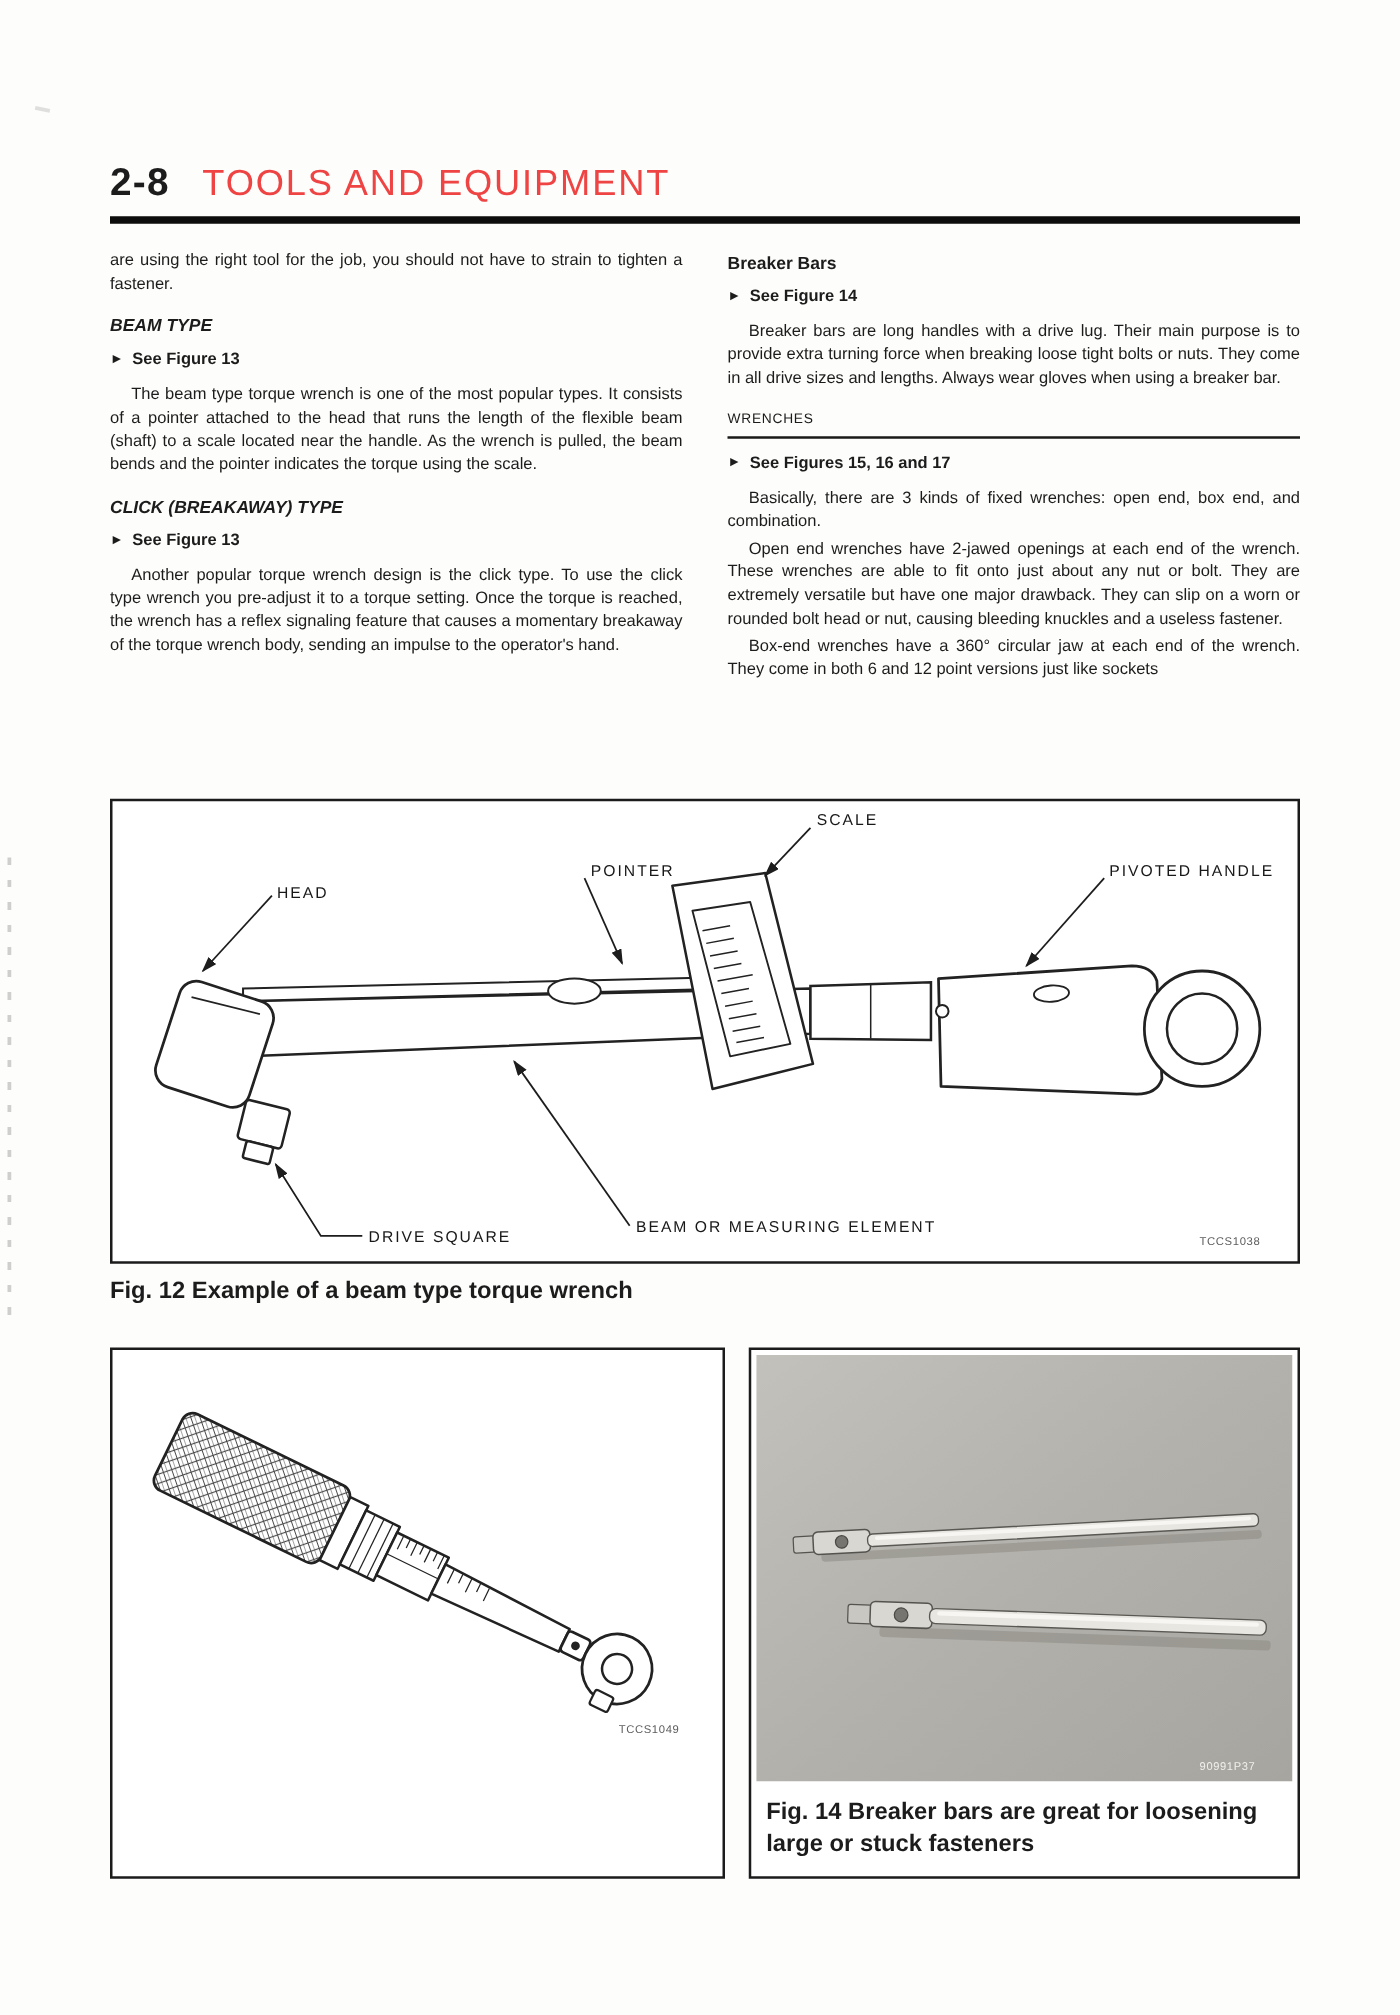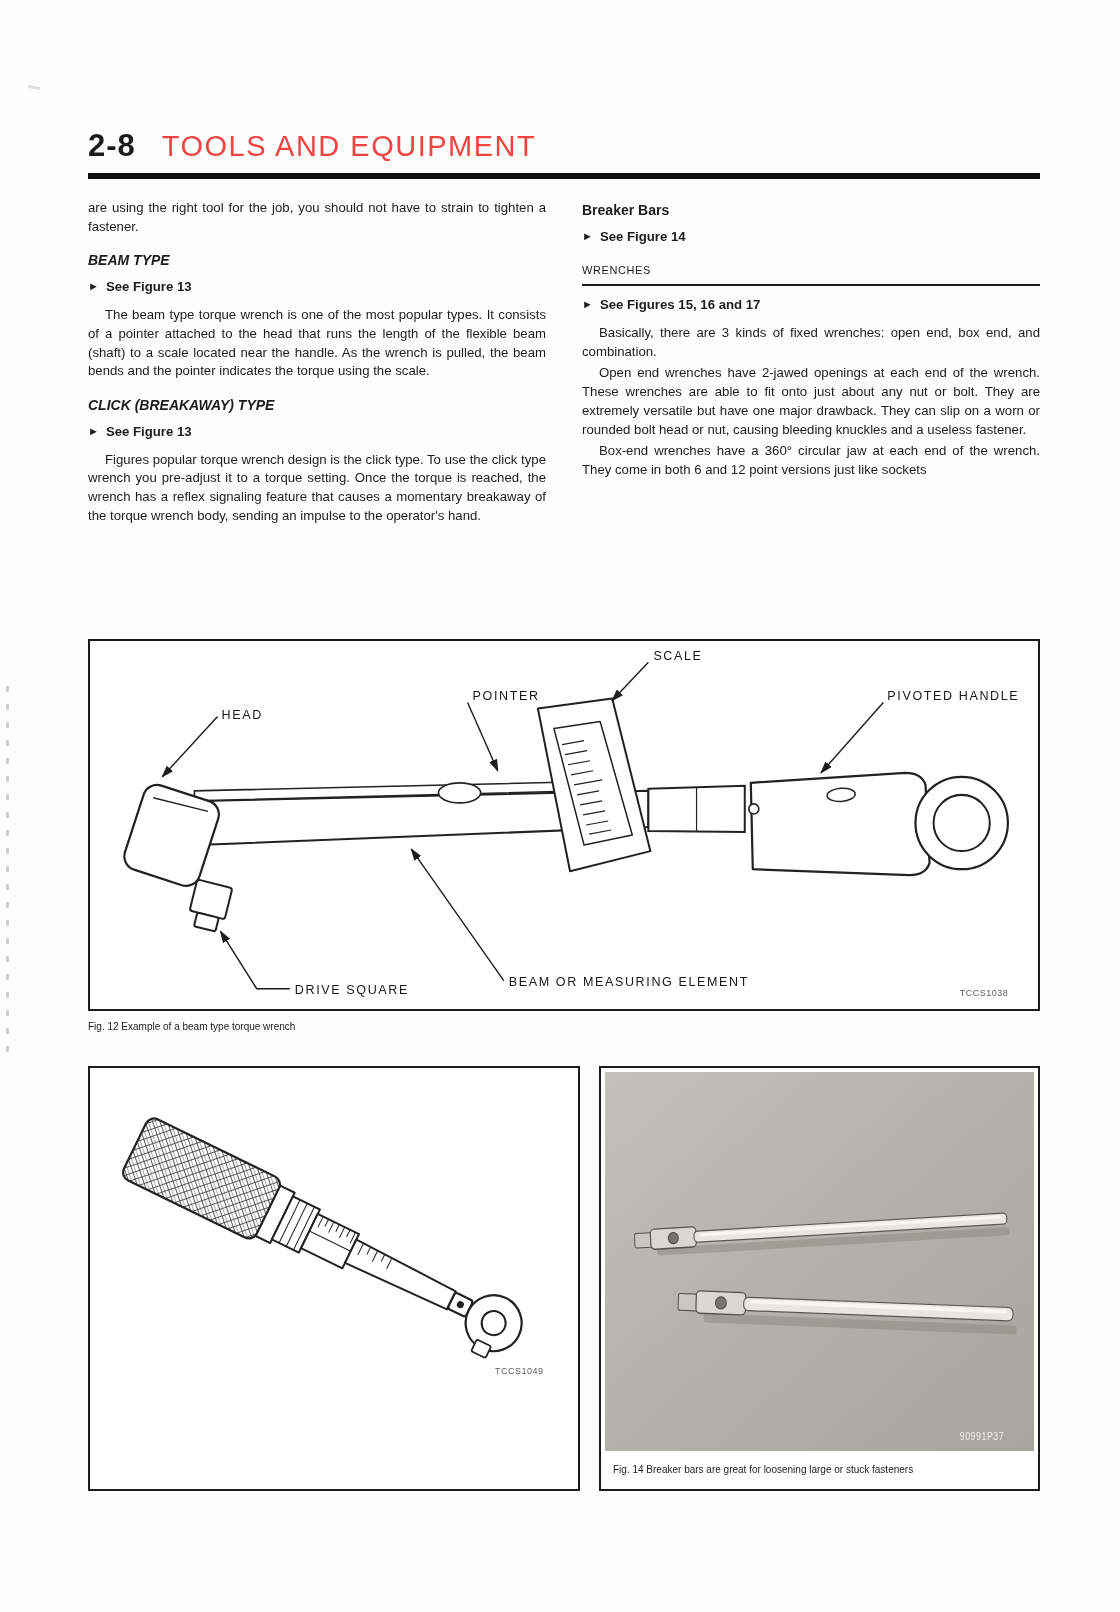--- a/index.html
+++ b/index.html
@@ -28,21 +28,21 @@
   .h-ital{font-weight:bold;font-style:italic;font-size:14px;margin:15px 0 7px;}
   .h-bold{font-weight:bold;font-size:14px;margin:2px 0 7px;}
   .h-rule{font-size:11px;letter-spacing:.6px;margin:16px 0 10px;padding-bottom:6px;border-bottom:2px solid #1a1a1a;font-weight:normal;}
   .see{display:flex;align-items:baseline;gap:7px;font-weight:bold;font-size:13.2px;margin:2px 0 9px;}
   .see .arr{font-size:11px;position:relative;top:-1px;}
 
   
   .figbox{border:2px solid #1b1b1b;background:#fff;position:relative;}
   .fig12{margin-top:26px;height:368px;}
   .fig12 svg{display:block;width:100%;height:100%;}
-  .figcap{font-weight:normal;font-size:10px;margin-top:9px;line-height:1.35;}
+  .figcap{font-weight:bold;font-size:19px;margin-top:9px;line-height:1.35;}
   .figrow{display:flex;gap:19px;margin-top:32px;align-items:stretch;}
   .fig13{width:492px;height:425px;display:flex;flex-direction:column;box-sizing:border-box;}
   .fig13 .draw{height:336px;}
   .fig13 .draw svg{display:block;width:100%;height:100%;}
   .fig13 .figcap{margin:auto 14px 14px 14px;}
   .fig14{flex:1;height:425px;display:flex;flex-direction:column;box-sizing:border-box;}
   .fig14 .photo{margin:4px;height:390px;position:relative;}
   .fig14 .photo svg{display:block;width:100%;height:100%;}
   .fig14 .figcap{margin:8px 12px 12px 12px;}
 
@@ -82,29 +82,30 @@
           <span class="arr">►</span>
           <span>See Figure 13</span>
         </div>
         <p class="ind">The beam type torque wrench is one of the most popular types. It consists of a pointer attached to the head that runs the length of the flexible beam (shaft) to a scale located near the handle. As the wrench is pulled, the beam bends and the pointer indicates the torque using the scale.</p>
 
         <div class="h-ital">CLICK (BREAKAWAY) TYPE</div>
         <div class="see">
           <span class="arr">►</span>
           <span>See Figure 13</span>
         </div>
-        <p class="ind">Figures popular torque wrench design is the click type. To use the click type wrench you pre-adjust it to a torque setting. Once the torque is reached, the wrench has a reflex signaling feature that causes a momentary breakaway of the torque wrench body, sending an impulse to the operator's hand.</p>
+        <p class="ind">Another popular torque wrench design is the click type. To use the click type wrench you pre-adjust it to a torque setting. Once the torque is reached, the wrench has a reflex signaling feature that causes a momentary breakaway of the torque wrench body, sending an impulse to the operator's hand.</p>
       </div>
 
       <div class="col">
         <div class="h-bold">Breaker Bars</div>
         <div class="see">
           <span class="arr">►</span>
           <span>See Figure 14</span>
         </div>
+        <p class="ind">Breaker bars are long handles with a drive lug. Their main purpose is to provide extra turning force when breaking loose tight bolts or nuts. They come in all drive sizes and lengths. Always wear gloves when using a breaker bar.</p>
 
         <div class="h-rule">WRENCHES</div>
         <div class="see">
           <span class="arr">►</span>
           <span>See Figures 15, 16 and 17</span>
         </div>
         <p class="ind">Basically, there are 3 kinds of fixed wrenches: open end, box end, and combination.</p>
         <p class="ind">Open end wrenches have 2-jawed openings at each end of the wrench. These wrenches are able to fit onto just about any nut or bolt. They are extremely versatile but have one major drawback. They can slip on a worn or rounded bolt head or nut, causing bleeding knuckles and a useless fastener.</p>
         <p class="ind">Box-end wrenches have a 360° circular jaw at each end of the wrench. They come in both 6 and 12 point versions just like sockets</p>
       </div>

